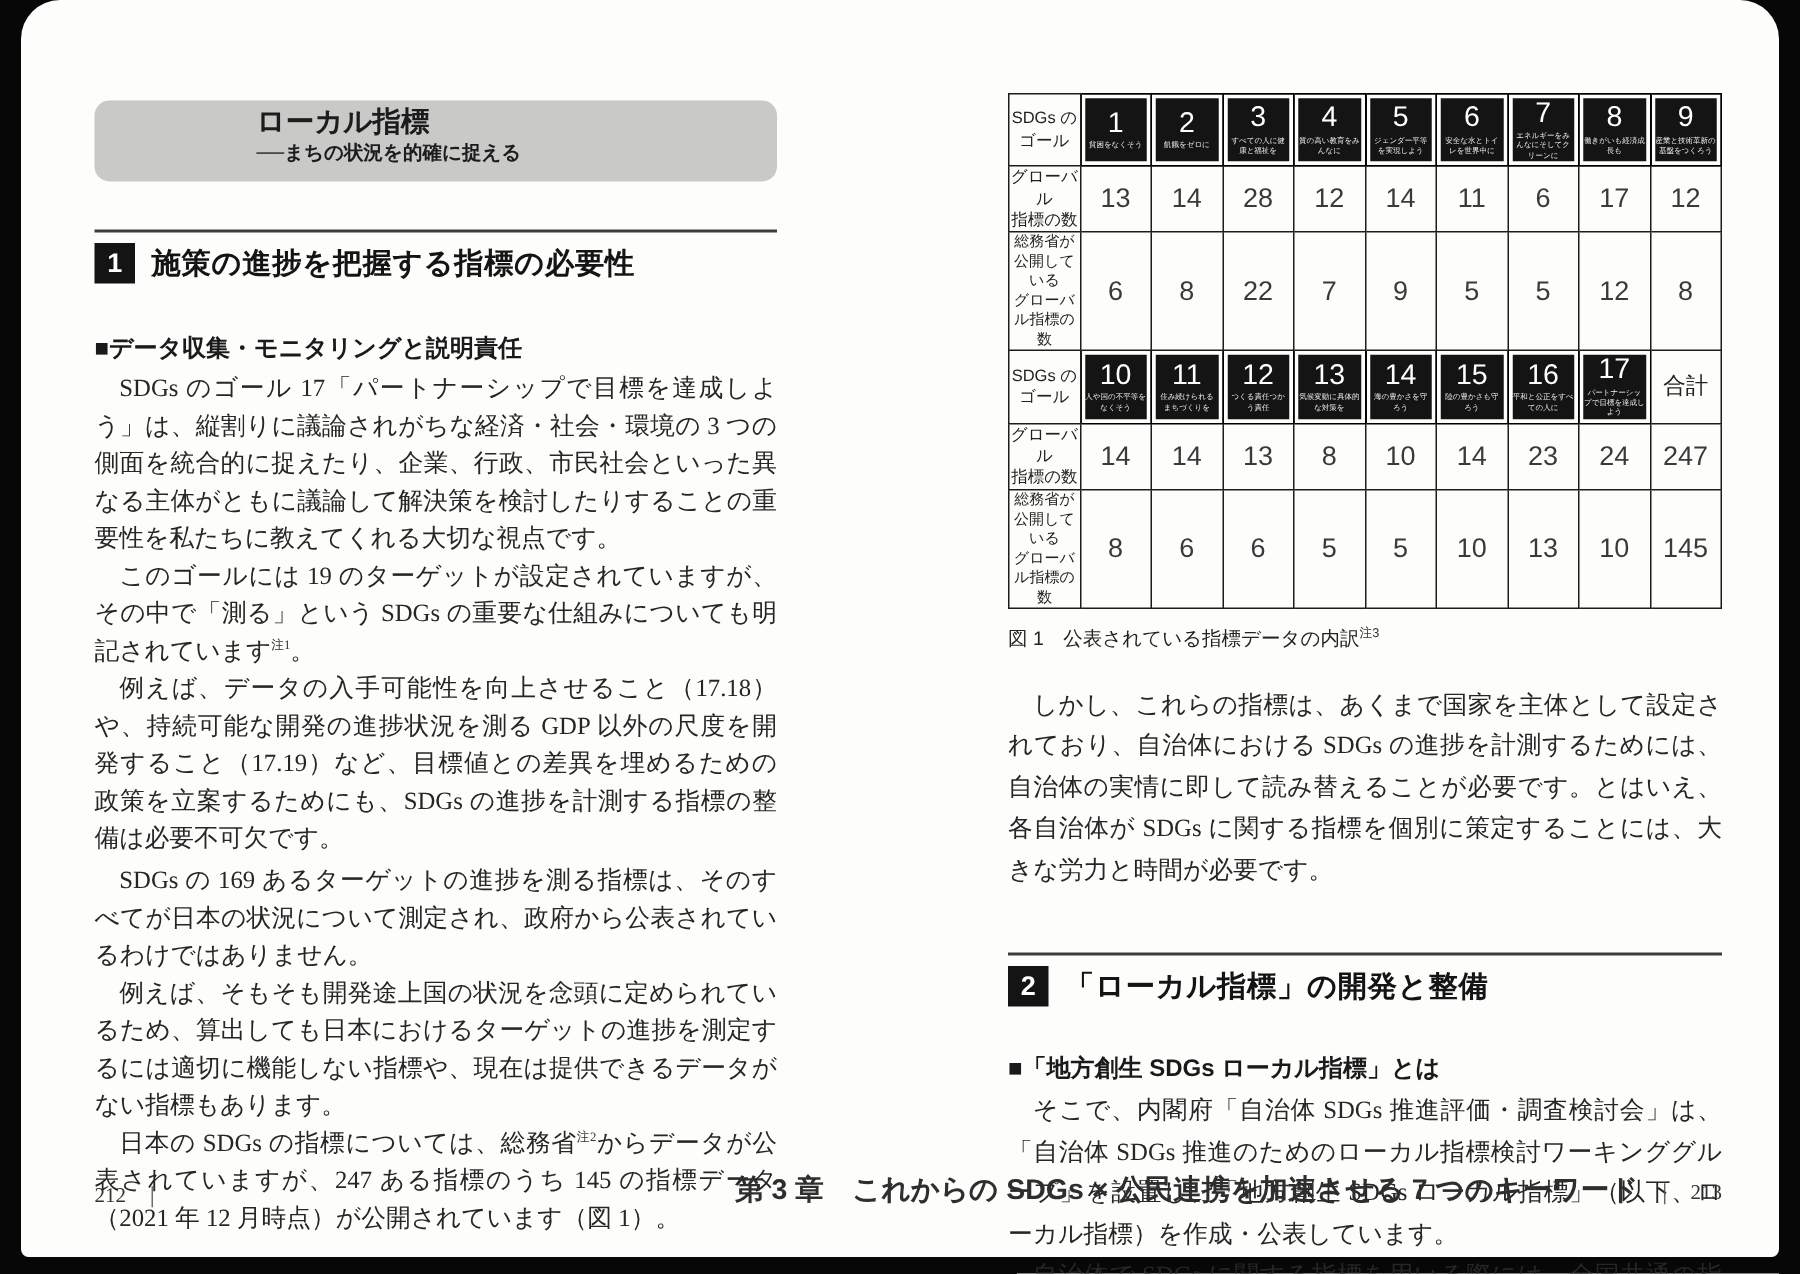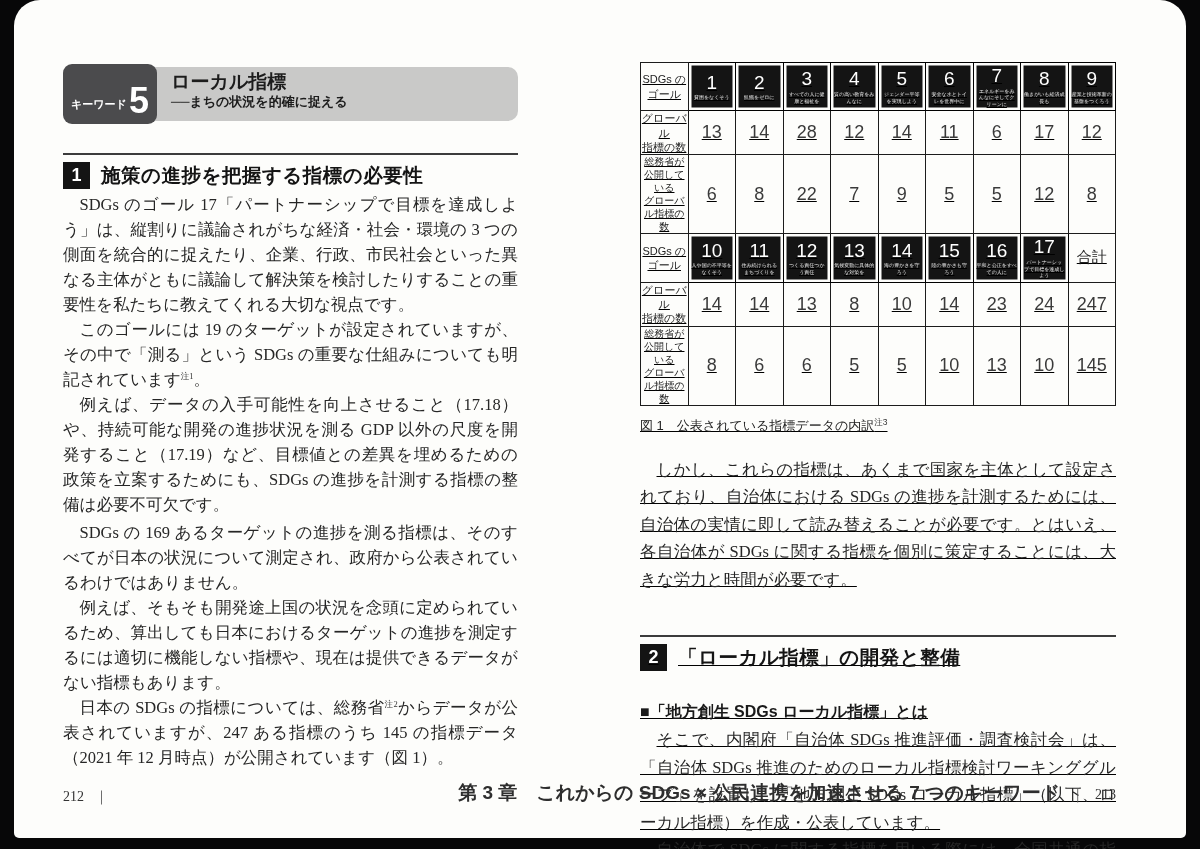--- a/index.html
+++ b/index.html
@@ -8,21 +8,21 @@
     background:#070708; overflow:hidden;
     font-family:"Liberation Serif","DejaVu Serif",serif;
   }
   .spread {
     position:absolute; left:14px; top:0; width:1172px; height:838px;
     background:#fdfdfb; border-radius:26px 26px 5px 5px;
   }
 
   .page-col { position:absolute; top:0; height:838px; }
   .page-left  { left:49px;  width:455px; }
-  .page-right { left:626px; width:476px;text-decoration:underline; }
+  .page-right { left:658px; width:476px; }
 
   
   .kw-wrap { position:relative; margin-top:64px; height:58px; }
   .kw-bar {
     position:absolute; left:0; top:3px; width:100%; height:54px;
     background:#c9c9c8; border-radius:10px;
   }
   .kw-badge {
     position:absolute; left:0; top:0; width:94px; height:60px;
     background:#4b4b4d; border-radius:9px; color:#fff;
@@ -103,35 +103,32 @@
 </style>
 </head>
 <body>
 
 <div class="spread">
 
   <div class="page-col page-left">
 
     <div class="kw-wrap">
       <div class="kw-bar"></div>
-      <div class="kw-badge">
-        <span class="kw-label">キーワード</span>
-        <span class="kw-num">5</span>
-      </div>
       <div class="kw-titles">
         <div class="kw-title">ローカル指標</div>
         <div class="kw-subtitle">──まちの状況を的確に捉える</div>
       </div>
     </div>
 
     <div class="section-heading" style="margin-top:31px;">
       <span class="section-num">1</span>
       <span class="section-title">施策の進捗を把握する指標の必要性</span>
     </div>
 
+    <div class="sub-heading" style="margin-top:33px;">■データ収集・モニタリングと説明責任</div>
 
     <p class="body-p" style="margin-top:3px;">SDGs のゴール 17「パートナーシップで目標を達成しよう」は、縦割りに議論されがちな経済・社会・環境の 3 つの側面を統合的に捉えたり、企業、行政、市民社会といった異なる主体がともに議論して解決策を検討したりすることの重要性を私たちに教えてくれる大切な視点です。</p>
 
     <p class="body-p"><span>このゴールには 19 のターゲットが設定されていますが、その中で「測る」という SDGs の重要な仕組みについても明記されています</span><sup class="note">注1</sup><span>。</span></p>
 
     <p class="body-p">例えば、データの入手可能性を向上させること（17.18）や、持続可能な開発の進捗状況を測る GDP 以外の尺度を開発すること（17.19）など、目標値との差異を埋めるための政策を立案するためにも、SDGs の進捗を計測する指標の整備は必要不可欠です。</p>
 
 
     <p class="body-p" style="margin-top:3px;">SDGs の 169 あるターゲットの進捗を測る指標は、そのすべてが日本の状況について測定され、政府から公表されているわけではありません。</p>
 

